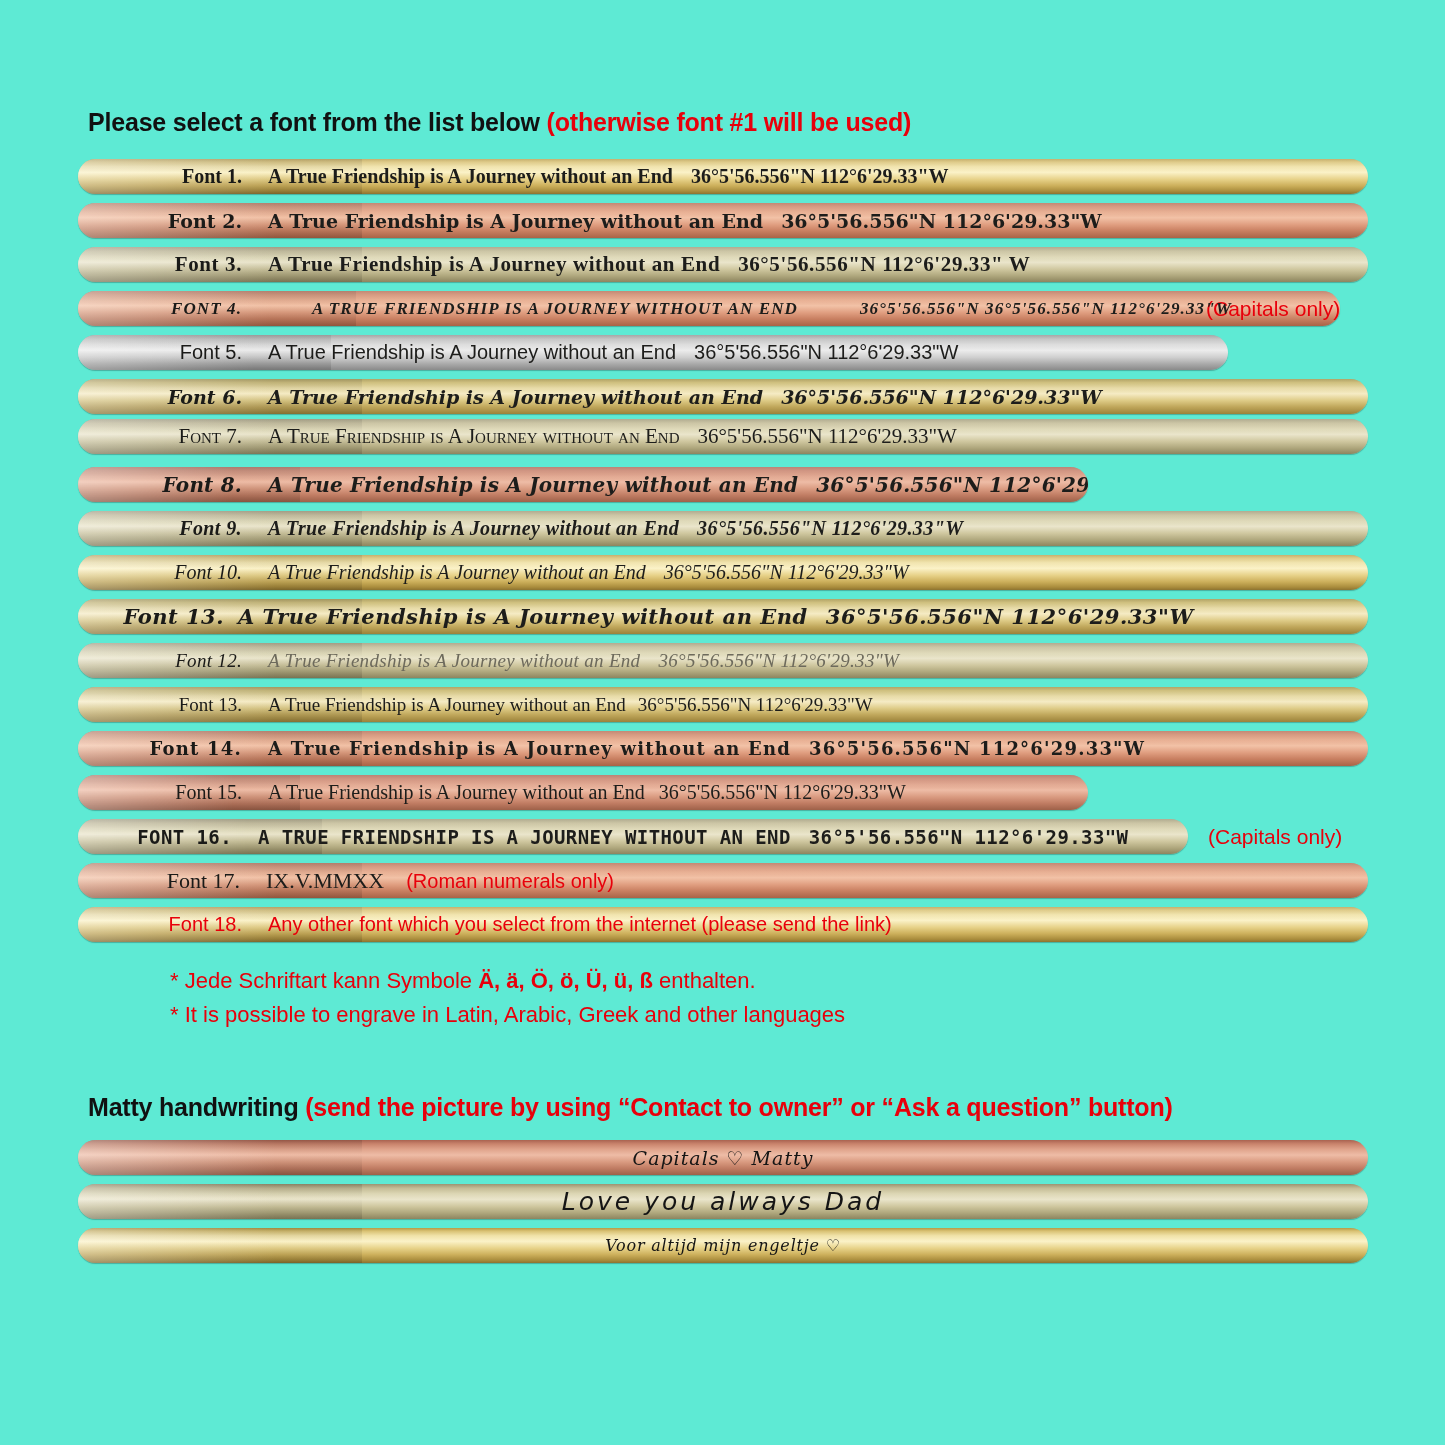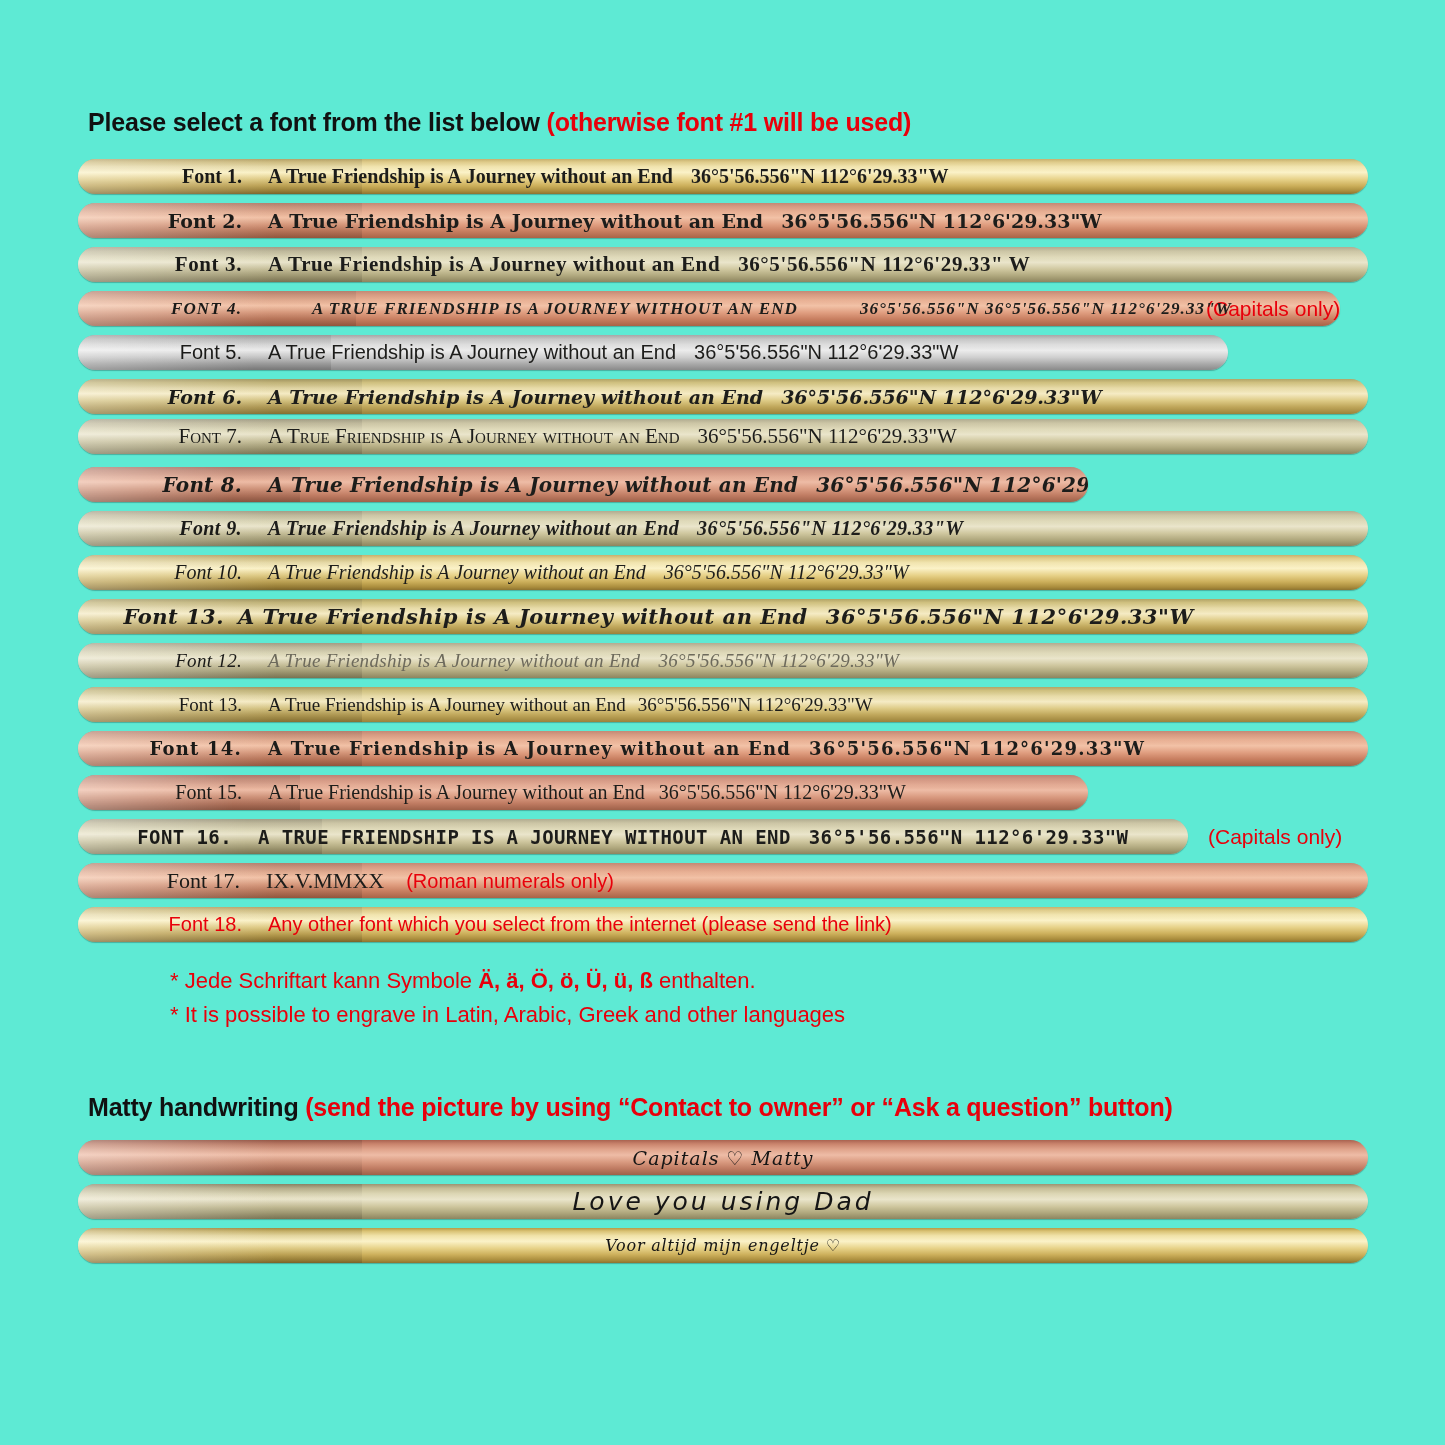--- a/index.html
+++ b/index.html
@@ -398,21 +398,21 @@
   </div>
 
   <div class="hand-row" style="top:1140px;">
     <div class="hand-bar m-rose2" style="width:1290px;">
       <span class="hand-text hw1">Capitals ♡ Matty</span>
     </div>
   </div>
 
   <div class="hand-row" style="top:1184px;">
     <div class="hand-bar m-brass" style="width:1290px;">
-      <span class="hand-text hw2">Love you using Dad</span>
+      <span class="hand-text hw2">Love you always Dad</span>
     </div>
   </div>
 
   <div class="hand-row" style="top:1228px;">
     <div class="hand-bar m-gold" style="width:1290px;">
       <span class="hand-text hw3">Voor altijd mijn engeltje ♡</span>
     </div>
   </div>
 
 </div>

